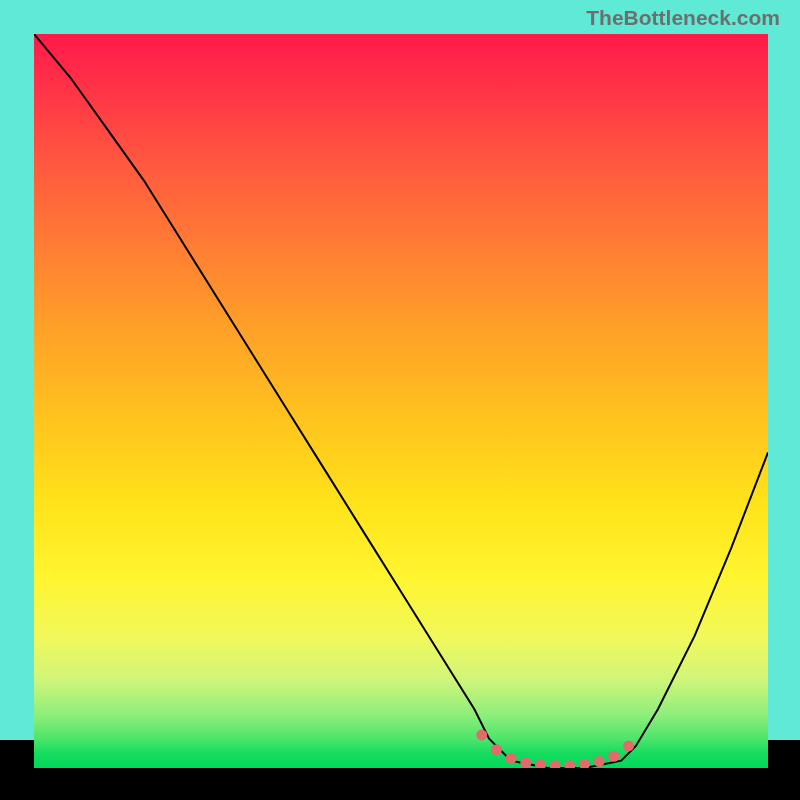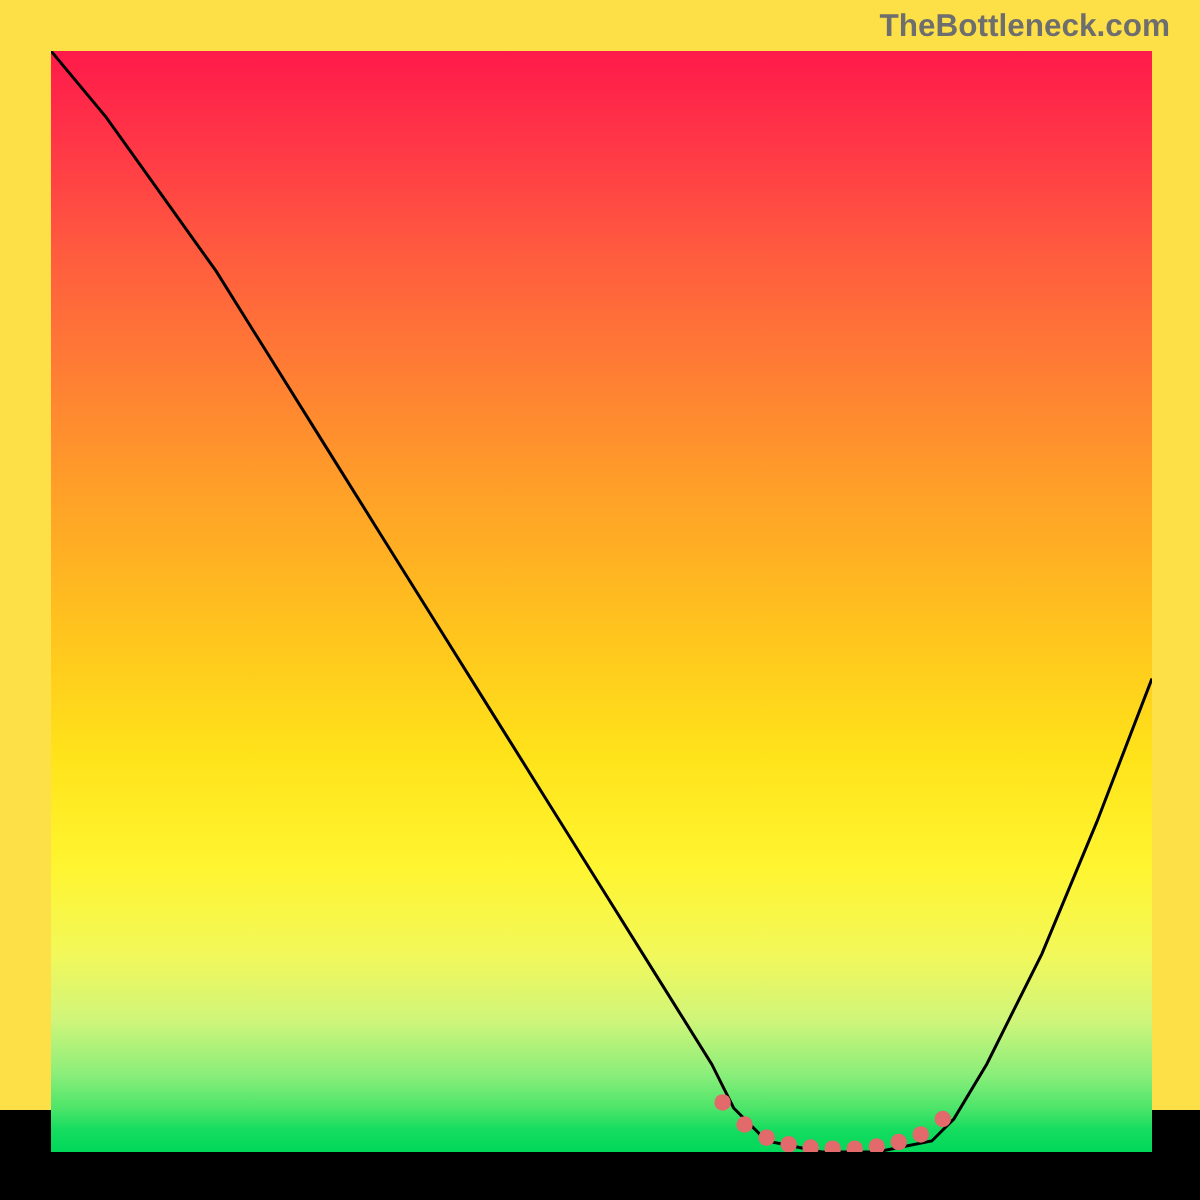--- a/index.html
+++ b/index.html
@@ -8,21 +8,21 @@
     background: #000;
     width: 800px;
     height: 800px;
     overflow: hidden;
     font-family: Arial, sans-serif;
   }
   .container {
     position: relative;
     width: 800px;
     height: 740px;
-    background: #fde047;
+    background: #5eead4;
   }
   .watermark {
     position: absolute;
     top: 6px;
     right: 20px;
     color: #6e6e6e;
     font-size: 21px;
     font-weight: bold;
     z-index: 10;
   }

